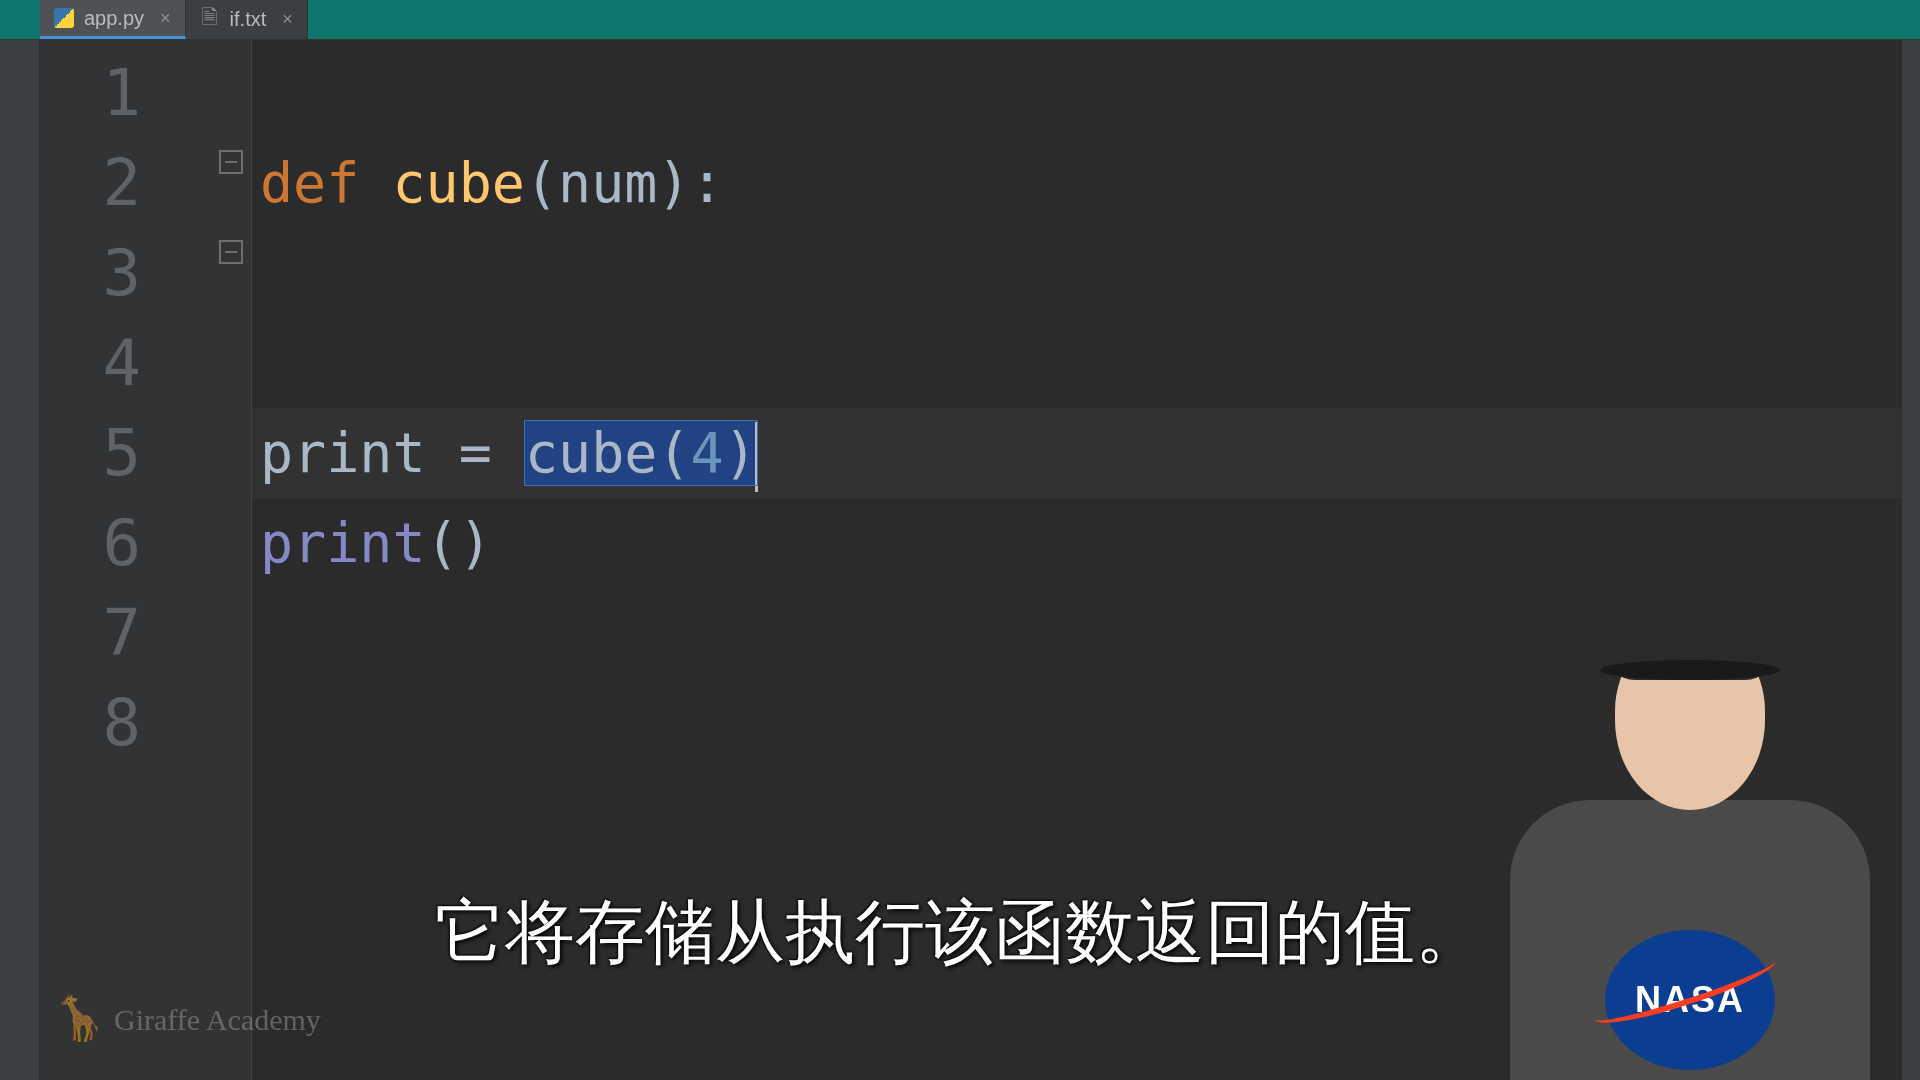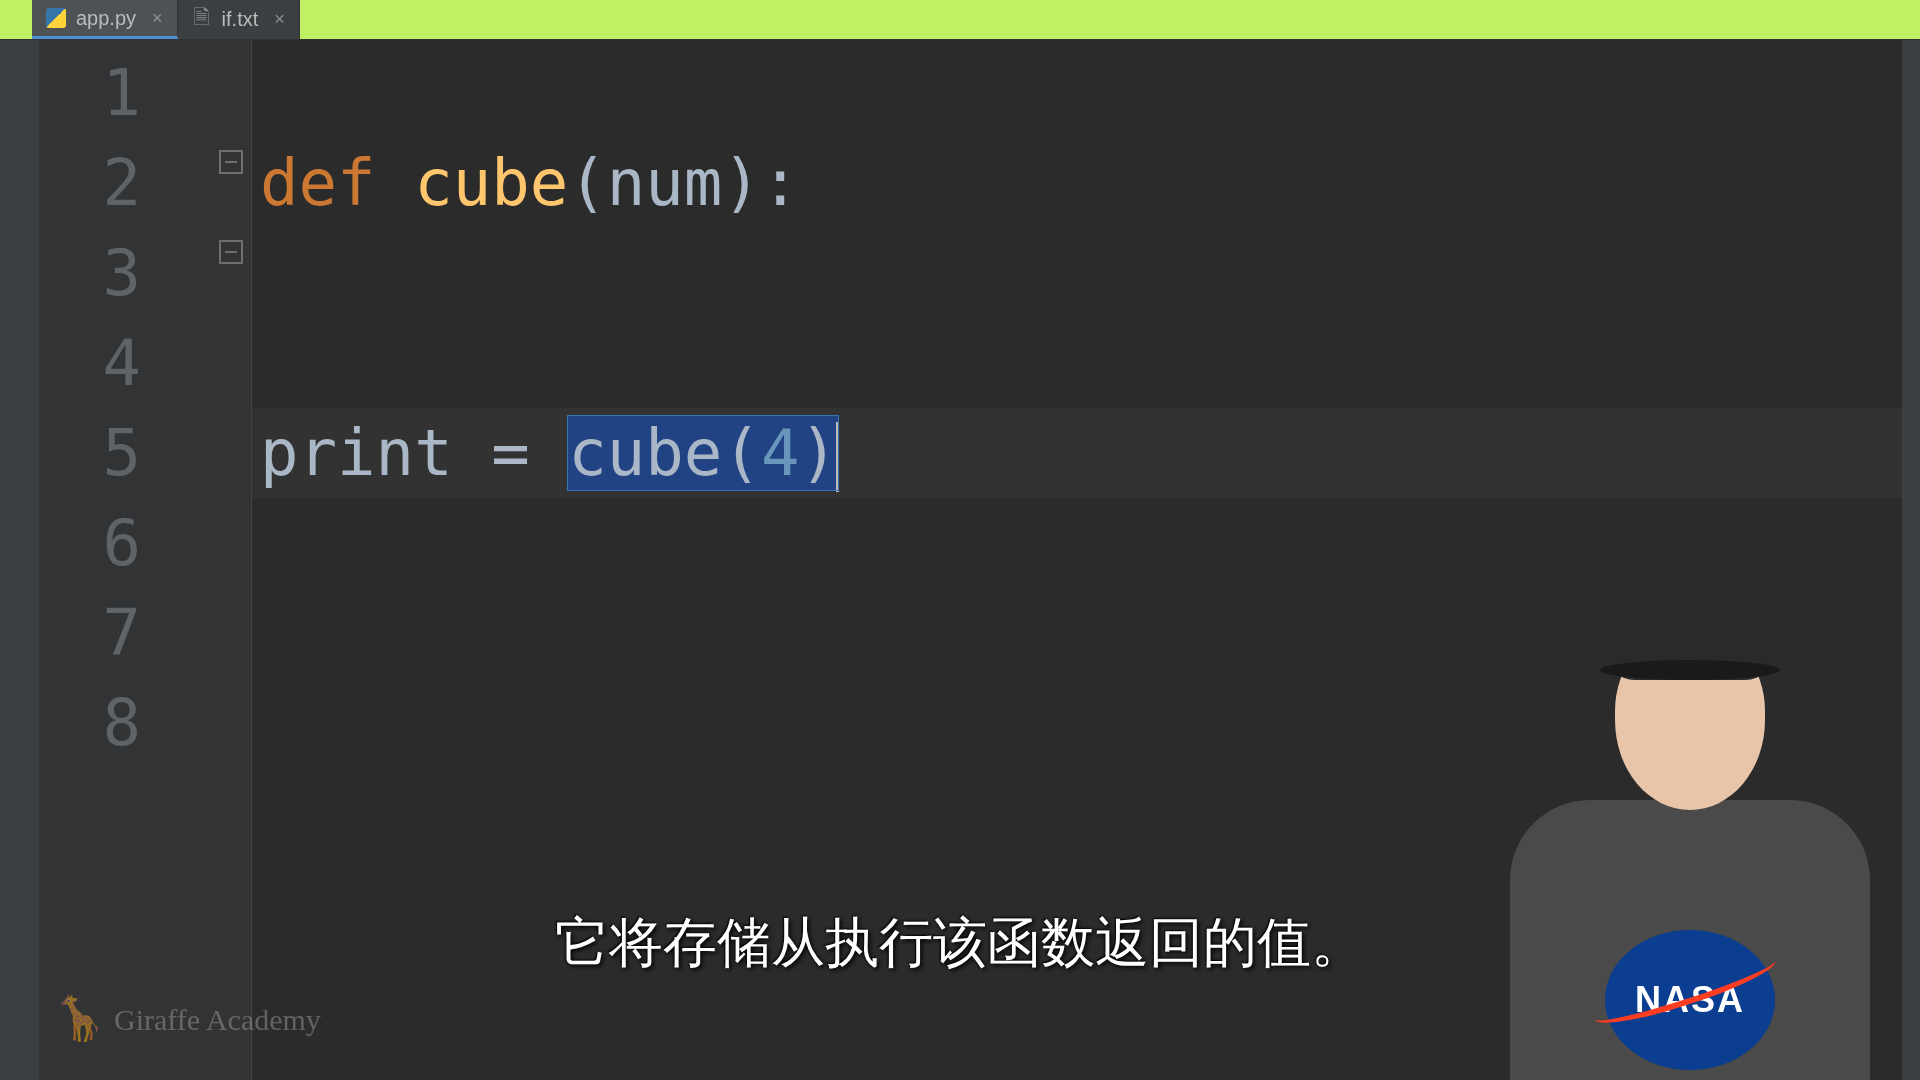--- a/index.html
+++ b/index.html
@@ -11,25 +11,25 @@
       width: 1920px;
       height: 1080px;
       position: relative;
     }
     .editor-container {
       display: flex;
       flex-direction: column;
       height: 100%;
     }
     .tab-bar {
-      background: #bef264;
+      background: #0f766e;
       display: flex;
       height: 40px;
       border-bottom: 1px solid #323232;
-      padding-left: 32px;
+      padding-left: 40px;
     }
     .tab {
       display: flex;
       align-items: center;
       padding: 0 14px;
       background: #3c3f41;
       color: #bbbbbb;
       font-size: 20px;
       font-family: 'Segoe UI', Arial, sans-serif;
       border-right: 1px solid #323232;
@@ -115,21 +115,21 @@
     }
     .code-area {
       flex: 1;
       padding-top: 8px;
       position: relative;
       background: #2b2b2b;
     }
     .code-line {
       height: 90px;
       line-height: 90px;
-      font-size: 64px;
+      font-size: 55px;
       padding-left: 8px;
       white-space: pre;
       position: relative;
     }
     .current-line {
       background: #323232;
     }
     .keyword { color: #cc7832; }
     .func-name { color: #ffc66d; }
     .identifier { color: #a9b7c6; }
@@ -227,21 +227,21 @@
       top: 45px;
       left: -15px;
       transform: rotate(-18deg);
     }
     .subtitle-bar {
       position: absolute;
       bottom: 100px;
       left: 50%;
       transform: translateX(-50%);
       color: #ffffff;
-      font-size: 54px;
+      font-size: 70px;
       font-family: Liberation Serif, serif;
       text-shadow: 2px 2px 4px rgba(0,0,0,0.95), -1px -1px 2px rgba(0,0,0,0.95);
       white-space: nowrap;
       z-index: 5;
     }
     .watermark {
       position: absolute;
       bottom: 36px;
       left: 52px;
       display: flex;
@@ -304,20 +304,21 @@
       <div class="fold-marker" style="top: 200px;"></div>
     </div>
 
     <div class="code-area">
       <div class="bulb-icon">💡</div>
       <div class="code-line"></div>
       <div class="code-line"><span class="keyword">def </span><span class="func-name">cube</span><span class="identifier">(num):</span></div>
       <div class="code-line"></div>
       <div class="code-line"></div>
       <div class="code-line current-line"><span class="identifier">print </span><span class="identifier">= </span><span class="selection"><span class="identifier">cube(</span><span class="number">4</span><span class="identifier">)</span></span><span class="cursor"></span></div>
+      <div class="code-line"><span class="builtin">print</span><span class="identifier">()</span></div>
       <div class="code-line"></div>
       <div class="right-scroll"></div>
     </div>
   </div>
 </div>
 
 <div class="subtitle-bar">它将存储从执行该函数返回的值。</div>
 
 <div class="watermark">
   <span class="giraffe-logo">🦒</span>

